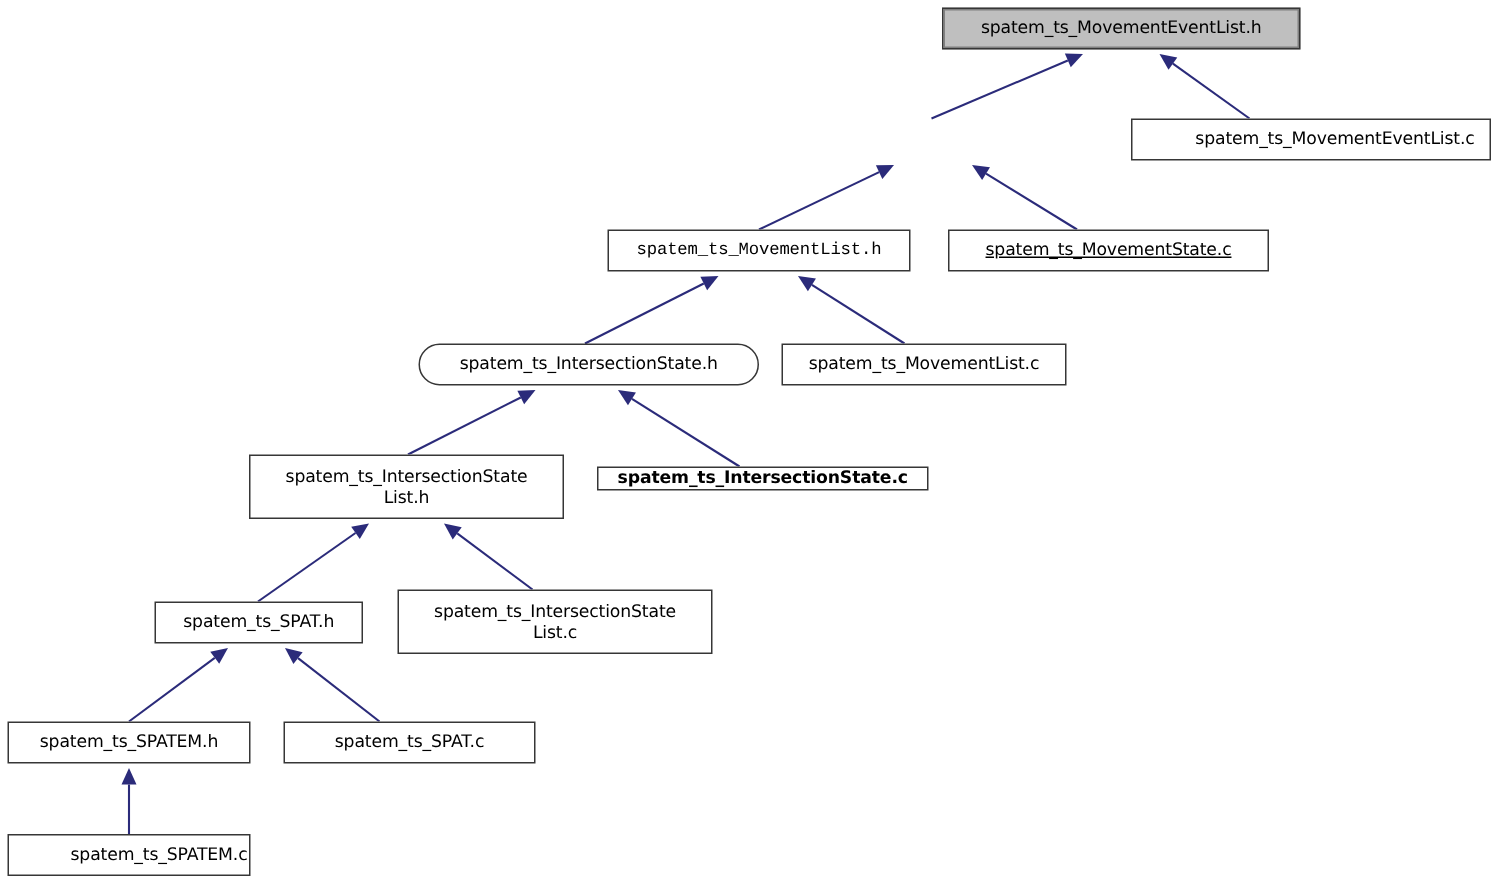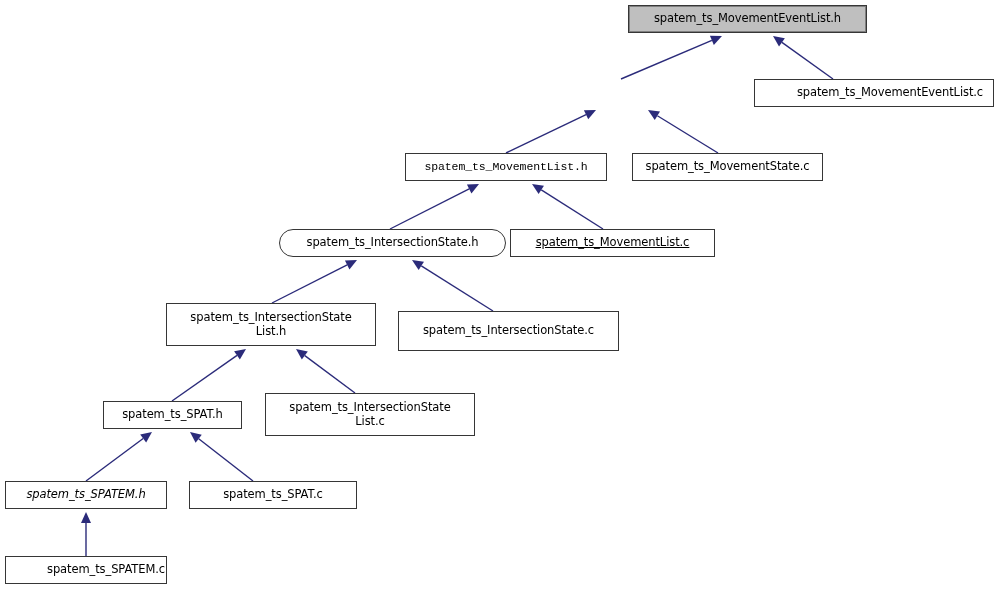--- a/index.html
+++ b/index.html
@@ -107,25 +107,25 @@
         <polygon points="190,432 201.7525774587142,434.8065856617825 195.61317132356498,442.70010783554574" fill="#2b2b7a"></polygon>
       </g>
       <g>
         <line x1="86" y1="556" x2="86" y2="523" stroke="#2b2b7a" stroke-width="1.4"></line>
         <polygon points="86,512 91,523 81,523" fill="#2b2b7a"></polygon>
       </g>
     </svg>
 <div class="node highlight" style="left: 628px; top: 5px; width: 239px; height: 28px;"><span class="label">spatem_ts_MovementEventList.h</span></div>
     <div class="node" style="left: 754px; top: 79px; width: 240px; height: 28px; padding-left: 32px;"><span class="label">spatem_ts_MovementEventList.c</span></div>
     <div class="node" style="left: 405px; top: 153px; width: 202px; height: 28px; font-family: Liberation Mono, monospace;"><span class="label">spatem_ts_MovementList.h</span></div>
-    <div class="node" style="left: 632px; top: 153px; width: 191px; height: 28px;"><span class="label">spatem_ts_MovementState.c</span></div>
+    <div class="node" style="left: 632px; top: 153px; width: 214px; height: 28px; text-decoration: underline;"><span class="label">spatem_ts_MovementState.c</span></div>
     <div class="node" style="left: 279px; top: 229px; width: 227px; height: 28px; border-radius: 14px;"><span class="label">spatem_ts_IntersectionState.h</span></div>
-    <div class="node" style="left: 510px; top: 229px; width: 205px; height: 28px; text-decoration: underline;"><span class="label">spatem_ts_MovementList.c</span></div>
+    <div class="node" style="left: 521px; top: 229px; width: 190px; height: 28px;"><span class="label">spatem_ts_MovementList.c</span></div>
     <div class="node" style="left: 166px; top: 303px; width: 210px; height: 43px;"><span class="label">spatem_ts_IntersectionState
 List.h</span></div>
-    <div class="node" style="left: 398px; top: 311px; width: 221px; height: 40px;"><span class="label">spatem_ts_IntersectionState.c</span></div>
+    <div class="node" style="left: 398px; top: 311px; width: 221px; height: 16px; font-weight: bold;"><span class="label">spatem_ts_IntersectionState.c</span></div>
     <div class="node" style="left: 103px; top: 401px; width: 139px; height: 28px;"><span class="label">spatem_ts_SPAT.h</span></div>
     <div class="node" style="left: 265px; top: 393px; width: 210px; height: 43px;"><span class="label">spatem_ts_IntersectionState
 List.c</span></div>
-    <div class="node" style="left: 5px; top: 481px; width: 162px; height: 28px; font-style: italic;"><span class="label">spatem_ts_SPATEM.h</span></div>
+    <div class="node" style="left: 5px; top: 481px; width: 162px; height: 28px;"><span class="label">spatem_ts_SPATEM.h</span></div>
     <div class="node" style="left: 189px; top: 481px; width: 168px; height: 28px;"><span class="label">spatem_ts_SPAT.c</span></div>
     <div class="node" style="left: 5px; top: 556px; width: 162px; height: 28px; padding-left: 40px;"><span class="label">spatem_ts_SPATEM.c</span></div>
   </div>
 
 </body></html>

